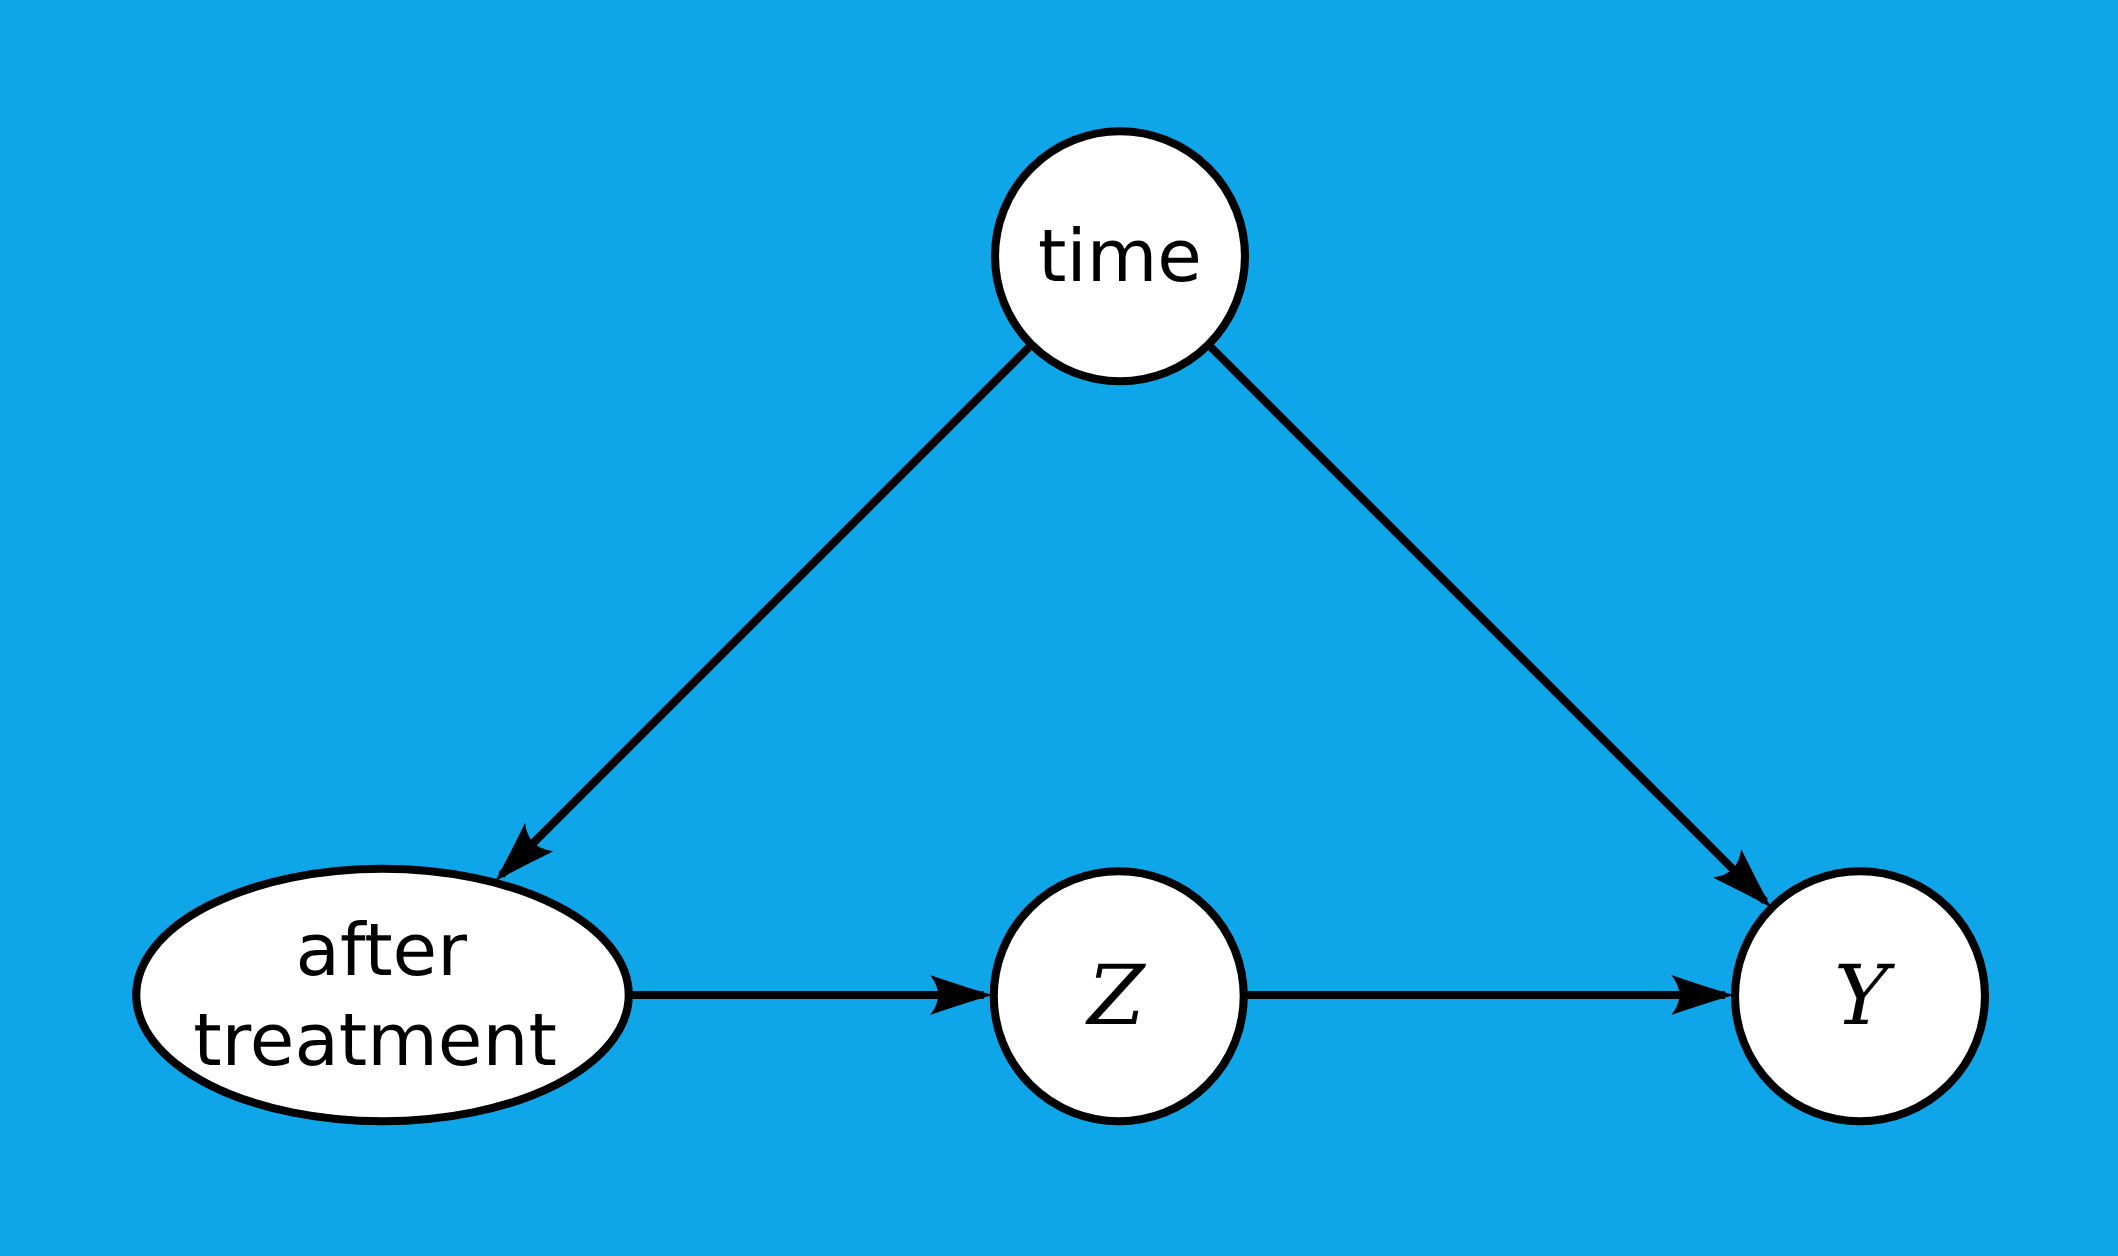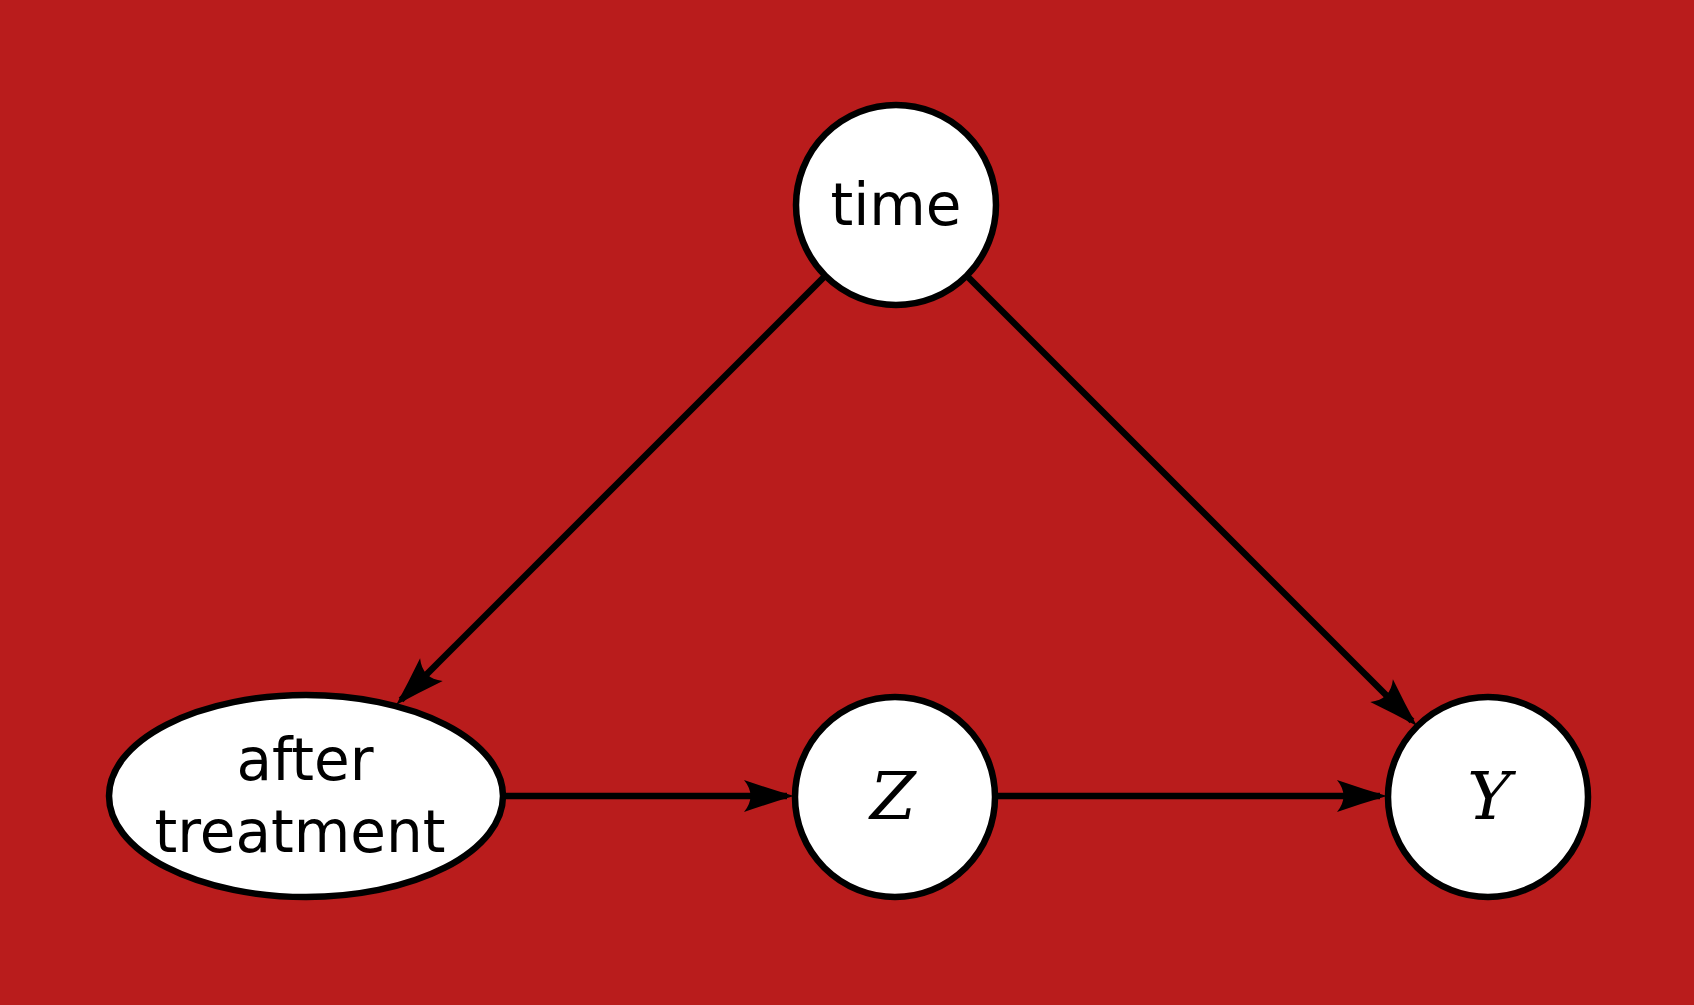--- a/index.html
+++ b/index.html
@@ -4,21 +4,21 @@
 <style>
   html, body {
     margin: 0;
     padding: 0;
     background: #ffffff;
   }
   .canvas {
     position: relative;
     width: 1694px;
     height: 1005px;
-    background: #b91c1c;
+    background: #0ea5e9;
     overflow: hidden;
   }
   .canvas svg {
     display: block;
     width: 1694px;
     height: 1005px;
   }
   .node-shape {
     fill: #ffffff;
     stroke: #000000;

